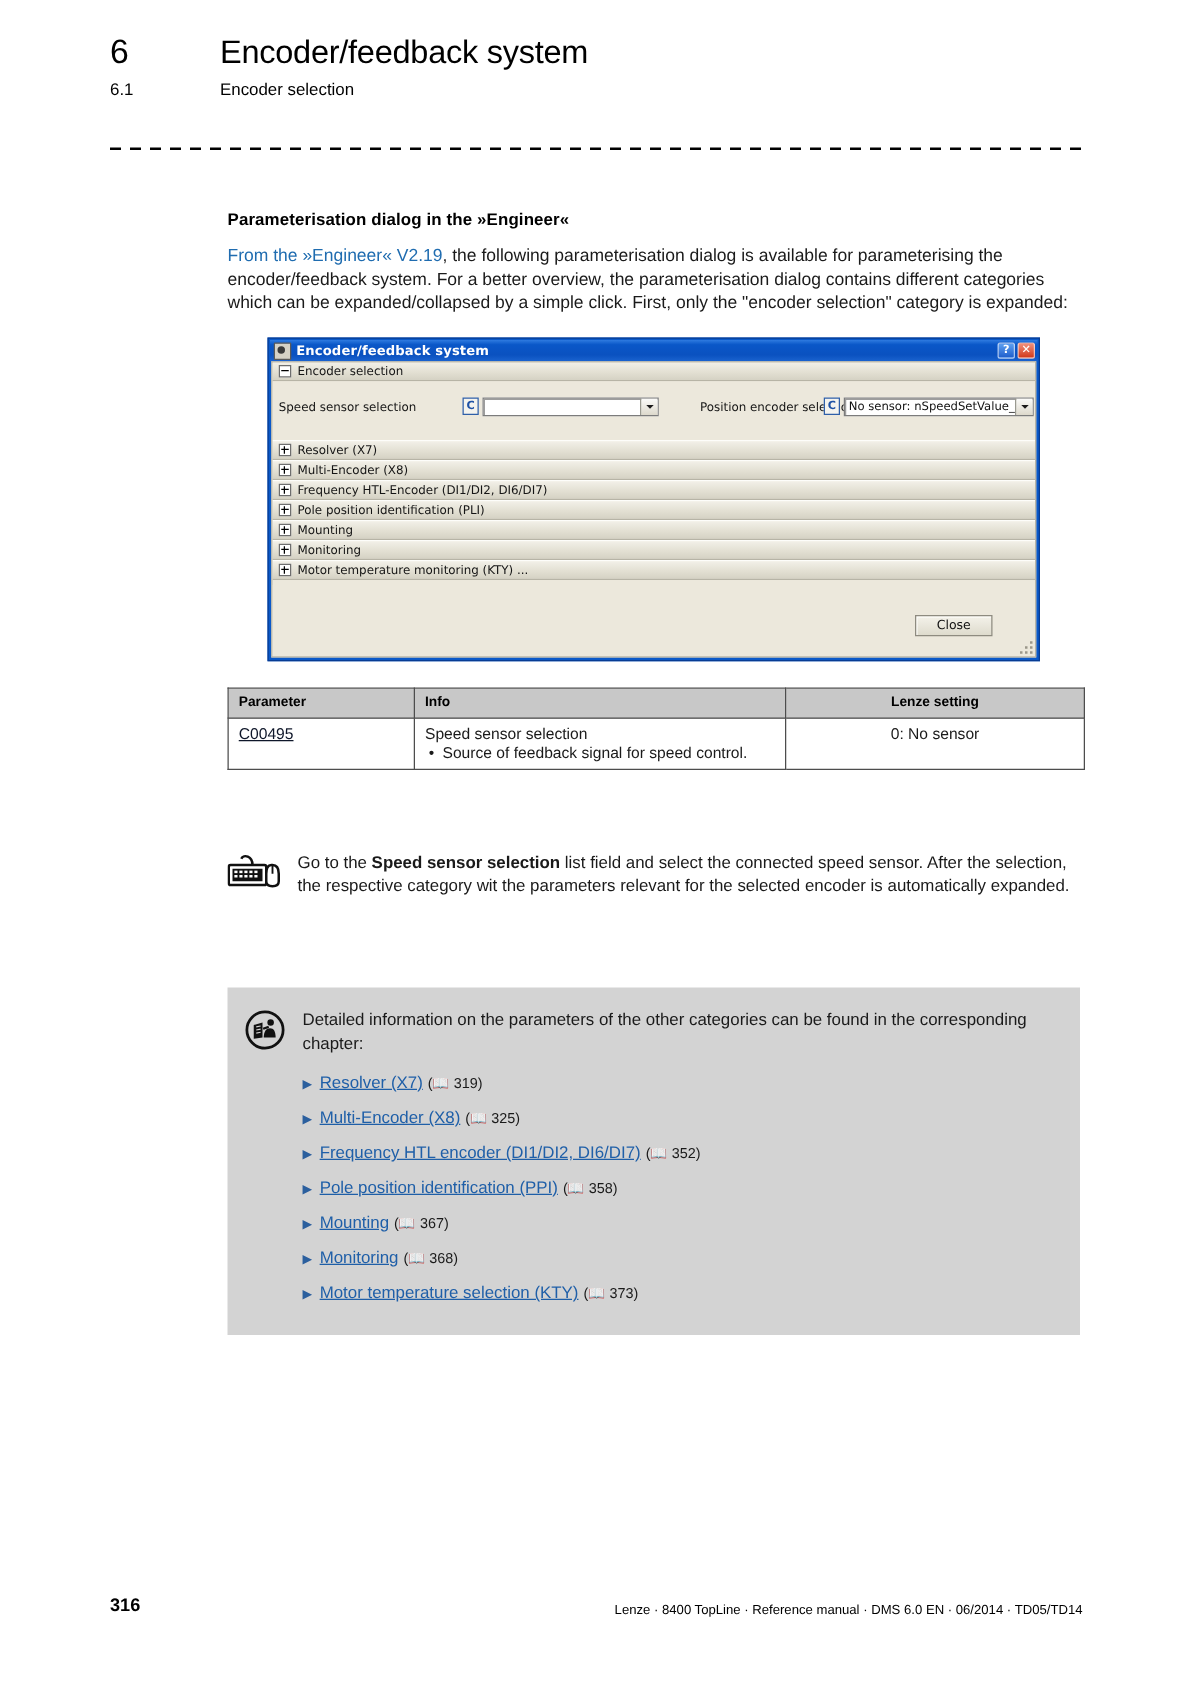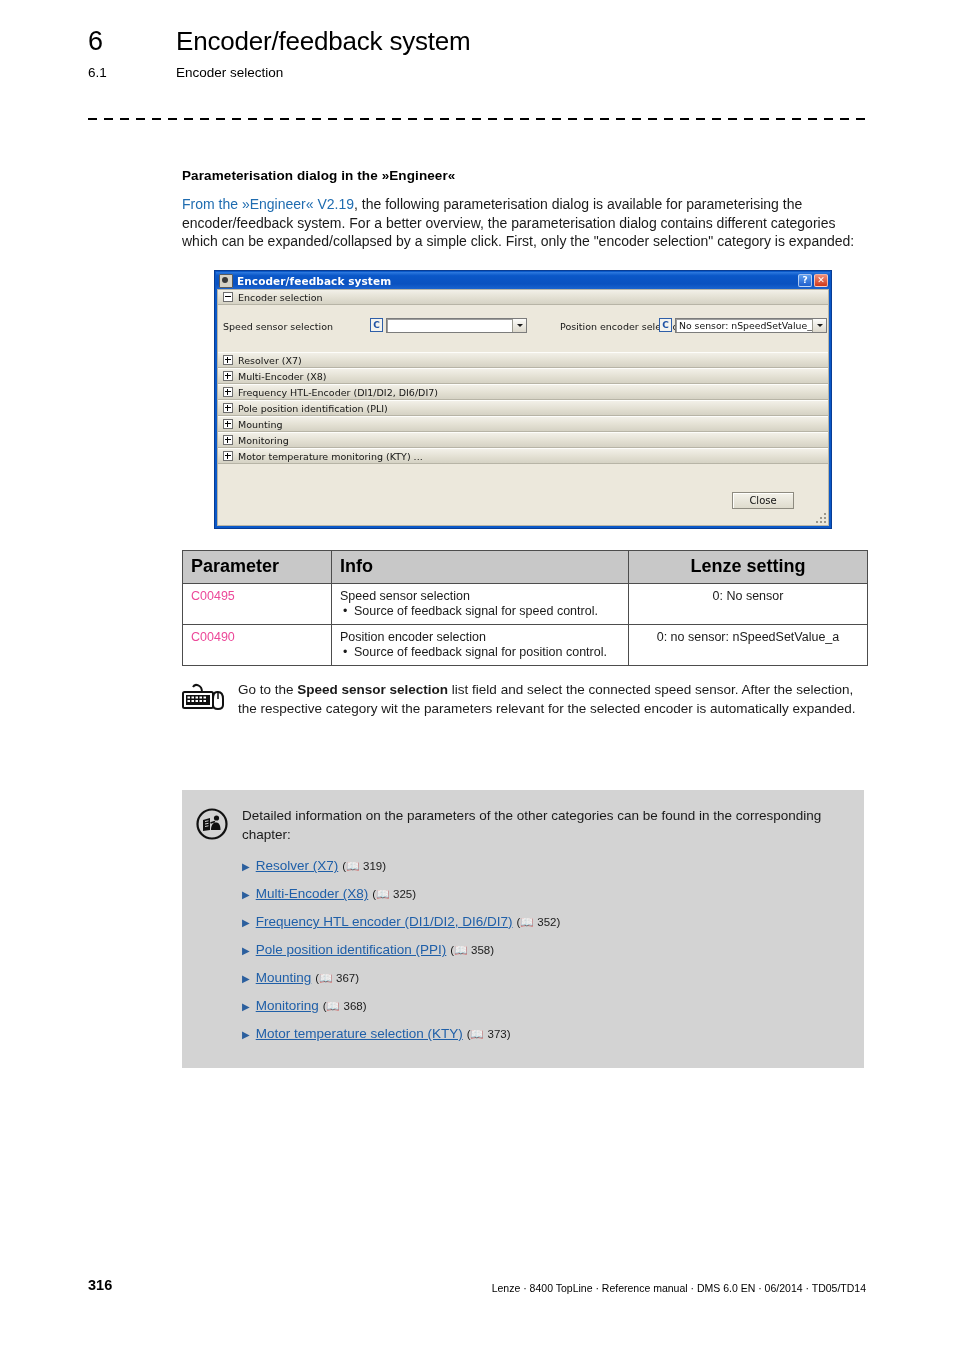--- a/index.html
+++ b/index.html
@@ -122,25 +122,25 @@
   }
   .resize-grip { position:absolute; right:2px; bottom:2px; width:12px; height:12px; }
   .resize-grip i { position:absolute; background:#9b978a; width:2px; height:2px; display:block; }
 
   
   .ptable {
     position:absolute; left:182px; top:550px; width:686px;
     border-collapse:collapse; font-size:12.5px;
   }
   .ptable th, .ptable td { border:1px solid #4d4d4d; padding:5px 8px 6px 8px; vertical-align:top; }
-  .ptable th { background:#c8c8c8; font-size:18px; font-weight:bold; color:#000; text-align:left; }
+  .ptable th { background:#c8c8c8; font-size:11px; font-weight:bold; color:#000; text-align:left; }
   .ptable th.center, .ptable td.center { text-align:center; }
   .col-param { width:132px; }
   .col-setting { width:222px; }
-  .plink { color:#ec4899; }
+  .plink { color:#0f172a; text-decoration:underline; }
   .bullet-line { padding-left:14px; position:relative; margin-top:1px; }
   .bullet-line:before { content:"\2022"; position:absolute; left:3px; top:0; }
 
   
   .note { position:absolute; left:182px; top:680px; width:686px; display:flex; }
   .note-icon { width:56px; flex:0 0 56px; padding-top:2px; }
   .note-text { font-size:13.5px; line-height:19px; color:#1a1a1a; }
 
   
   .infobox {
@@ -271,30 +271,20 @@
   <tbody>
     <tr>
       <td>
         <span class="plink">C00495</span>
       </td>
       <td>
         <div>Speed sensor selection</div>
         <div class="bullet-line">Source of feedback signal for speed control.</div>
       </td>
       <td class="center">0: No sensor</td>
-    </tr>
-    <tr>
-      <td>
-        <span class="plink">C00490</span>
-      </td>
-      <td>
-        <div>Position encoder selection</div>
-        <div class="bullet-line">Source of feedback signal for position control.</div>
-      </td>
-      <td class="center">0: no sensor: nSpeedSetValue_a</td>
     </tr>
   </tbody>
 </table>
 
 <div class="note">
   <div class="note-icon">
     <svg width="52" height="32" viewBox="0 0 52 32" xmlns="http://www.w3.org/2000/svg">
       <path d="M20 10 C20 3, 13 1, 11 5" stroke="#111" stroke-width="2" fill="none"></path>
       <rect x="1" y="10" width="30" height="16" rx="1.5" stroke="#111" stroke-width="2" fill="#fff"></rect>
       <rect x="4" y="13" width="24" height="10" fill="#111"></rect>

